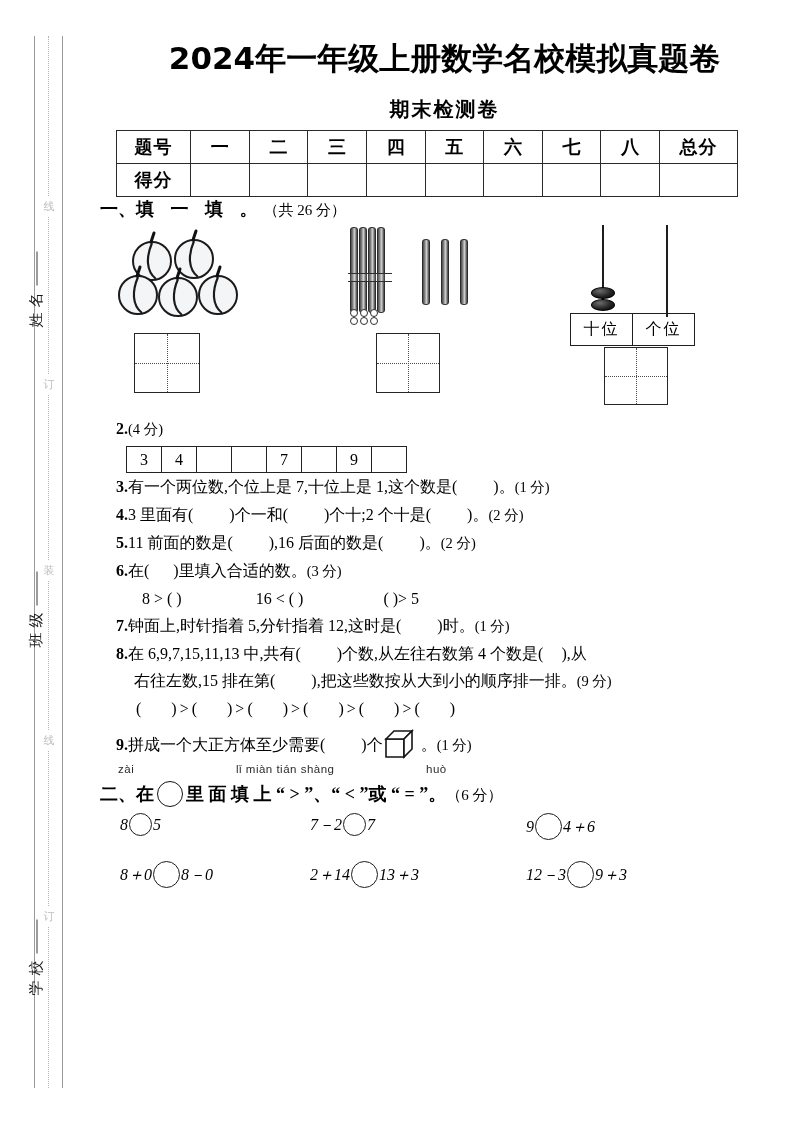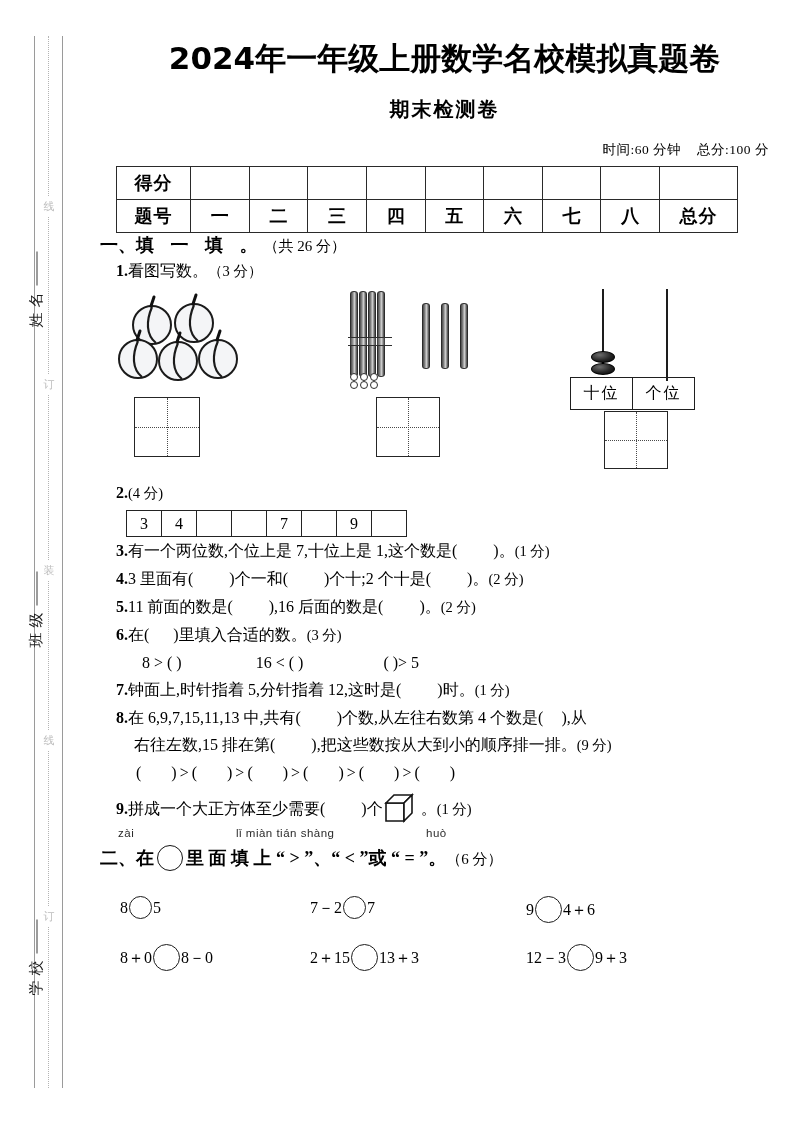--- a/index.html
+++ b/index.html
@@ -249,23 +249,24 @@
   
   .cube-inline {
     display: inline-block;
     width: 36px; height: 30px;
     vertical-align: -9px;
     margin: 0 1px;
   }
 
   
   #sec2-exprs {
-    margin-top: 21px;
+    margin-top: 2px;
     position: relative;
     height: 96px;
+    font-style: italic;
   }
   .cmp-item {
     position: absolute;
     font-size: 16px;
     white-space: nowrap;
     font-family: "Liberation Serif", serif;
   }
   .circ {
     display: inline-block;
     width: 23px; height: 23px;
@@ -315,62 +316,56 @@
   <div class="bind-field" style="top:948px">
     <span>学校</span><span class="ul"></span>
   </div>
 </div>
 
 <div id="sheet">
 
   <div id="paper-title">2024年一年级上册数学名校模拟真题卷</div>
   <div id="paper-subtitle">期末检测卷</div>
 
-  <div id="exam-meta">
-    <span>时间:60 分钟</span><span class="gap"></span><span>总分:100 分</span>
-  </div>
 
   <div id="score-table-wrap">
     <table id="score-table">
       <tbody>
           <tr>
-        <td class="lbl">得分</td>
-        <td></td>
-        <td></td>
-        <td></td>
-        <td></td>
-        <td></td>
-        <td></td>
-        <td></td>
-        <td></td>
-        <td class="tot"></td>
-      </tr>
-      <tr>
         <td class="lbl">题号</td>
         <td>一</td>
         <td>二</td>
         <td>三</td>
         <td>四</td>
         <td>五</td>
         <td>六</td>
         <td>七</td>
         <td>八</td>
         <td class="tot">总分</td>
       </tr>
+      <tr>
+        <td class="lbl">得分</td>
+        <td></td>
+        <td></td>
+        <td></td>
+        <td></td>
+        <td></td>
+        <td></td>
+        <td></td>
+        <td></td>
+        <td class="tot"></td>
+      </tr>
     </tbody>
       </table>
   </div>
 
   <div class="sec-head" style="padding-left:4px;">
     <span>一、</span><span class="sp">填 一 填 。</span><span class="sec-pts">（共 26 分）</span>
   </div>
 
-  <div class="q indent-1">
-    <span class="num">1.</span><span>看图写数。</span><span class="pts">（3 分）</span>
-  </div>
 
   <div id="q1-figure">
 
     <div class="fig-col" style="left:20px; top:6px;">
       <svg width="150" height="100" viewBox="0 0 150 100">
         <g fill="#f4f5f7" stroke="#1b1b1b" stroke-width="2">
           <circle cx="36" cy="32" r="19"></circle>
           <circle cx="78" cy="30" r="19"></circle>
           <circle cx="22" cy="66" r="19"></circle>
           <circle cx="62" cy="68" r="19"></circle>
@@ -518,20 +513,20 @@
       <span>7－2</span><span class="circ"></span><span>7</span>
     </div>
     <div class="cmp-item" style="left:430px; top:4px;">
       <span>9</span><span class="circ-lg"></span><span>4＋6</span>
     </div>
 
     <div class="cmp-item" style="left:24px; top:52px;">
       <span>8＋0</span><span class="circ-lg"></span><span>8－0</span>
     </div>
     <div class="cmp-item" style="left:214px; top:52px;">
-      <span>2＋15</span><span class="circ-lg"></span><span>13＋3</span>
+      <span>2＋14</span><span class="circ-lg"></span><span>13＋3</span>
     </div>
     <div class="cmp-item" style="left:430px; top:52px;">
       <span>12－3</span><span class="circ-lg"></span><span>9＋3</span>
     </div>
   </div>
 
 </div>
 
 </body></html>

